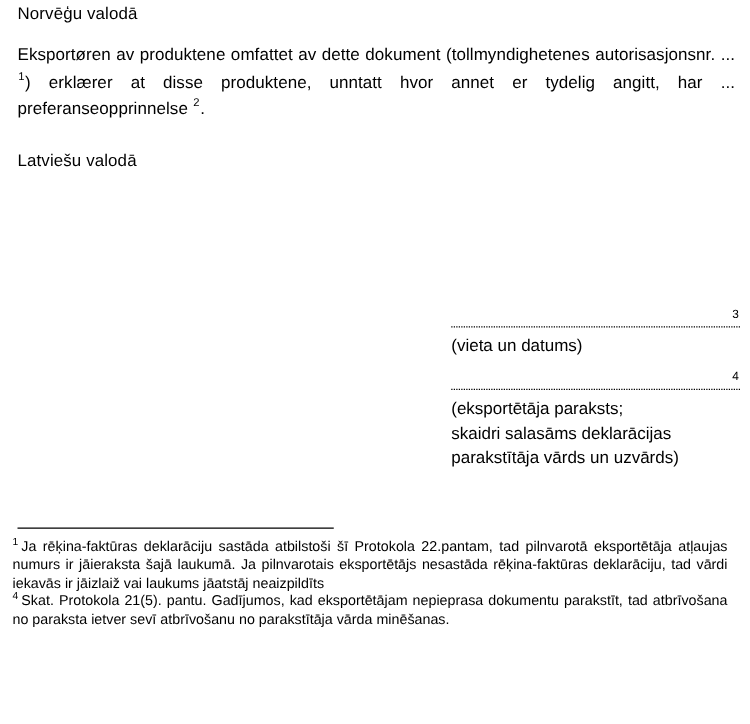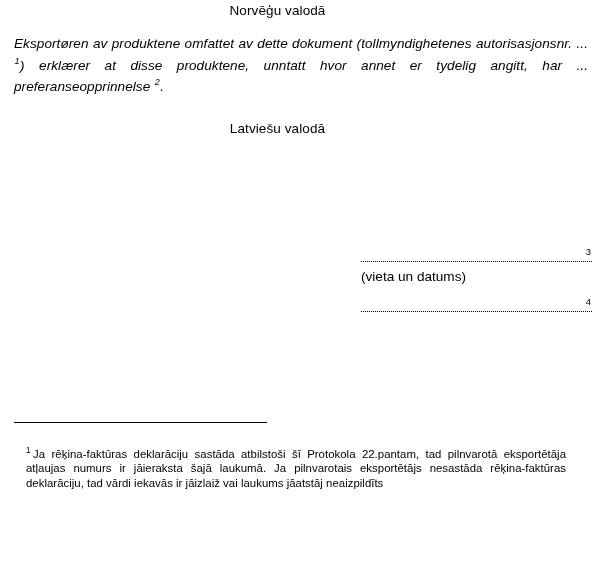--- a/index.html
+++ b/index.html
@@ -21,40 +21,39 @@
     left: 0; top: 0;
     width: 600px;
     height: 579px;
   }
 
   
   .lang-heading {
     position: absolute;
     left: 14px;
     width: 527px;
-    text-align: center;
     font-size: 13.5px;
     line-height: 16px;
     letter-spacing: 0.1px;
   }
   #heading-no { top: 3px; }
   #heading-lv { top: 121px; }
 
   
   .body-para {
     position: absolute;
     left: 14px;
     width: 574px;
     text-align: justify;
     text-justify: inter-word;
     font-size: 13.6px;
     line-height: 21.5px;
     letter-spacing: 0.05px;
   }
-  #para-no { top: 33px; font-style: italic; }
+  #para-no { top: 33px; }
   #para-lv { top: 152px; }
 
   .body-para sup {
     font-size: 9px;
     vertical-align: super;
     line-height: 0;
     padding: 0 0.5px;
   }
 
   
@@ -106,21 +105,21 @@
     left: 10px;
     top: 431px;
     width: 572px;
   }
   .footnote {
     font-size: 11.4px;
     line-height: 14.4px;
     text-align: justify;
     text-justify: inter-word;
     letter-spacing: 0.02px;
-    margin: 16px;
+    margin: 0;
   }
   .footnote .fn-mark {
     font-size: 8.2px;
     vertical-align: super;
     line-height: 0;
     padding-right: 2.5px;
   }
 </style>
 </head>
 <body>
@@ -136,21 +135,23 @@
 
   <div class="sig-block" id="sig-place">
     <span class="sig-sup">3</span>
     <span class="sig-dots"></span>
     <span class="sig-caption">(vieta un datums)</span>
   </div>
 
   <div class="sig-block" id="sig-signature">
     <span class="sig-sup">4</span>
     <span class="sig-dots"></span>
+    <span class="sig-caption">(eksportētāja paraksts;<br>skaidri salasāms deklarācijas<br>parakstītāja vārds un uzvārds)</span>
   </div>
 
   <div id="footnote-rule"></div>
 
   <div id="footnotes">
       <p class="footnote"><span class="fn-mark">1</span><span>Ja rēķina-faktūras deklarāciju sastāda atbilstoši šī Protokola 22.pantam, tad pilnvarotā eksportētāja atļaujas numurs ir jāieraksta šajā laukumā. Ja pilnvarotais eksportētājs nesastāda rēķina-faktūras deklarāciju, tad vārdi iekavās ir jāizlaiž vai laukums jāatstāj neaizpildīts</span></p>
+      <p class="footnote"><span class="fn-mark">4</span><span>Skat. Protokola 21(5). pantu. Gadījumos, kad eksportētājam nepieprasa dokumentu parakstīt, tad atbrīvošana no paraksta ietver sevī atbrīvošanu no parakstītāja vārda minēšanas.</span></p>
     </div>
 
 </div>
 
 </body></html>

